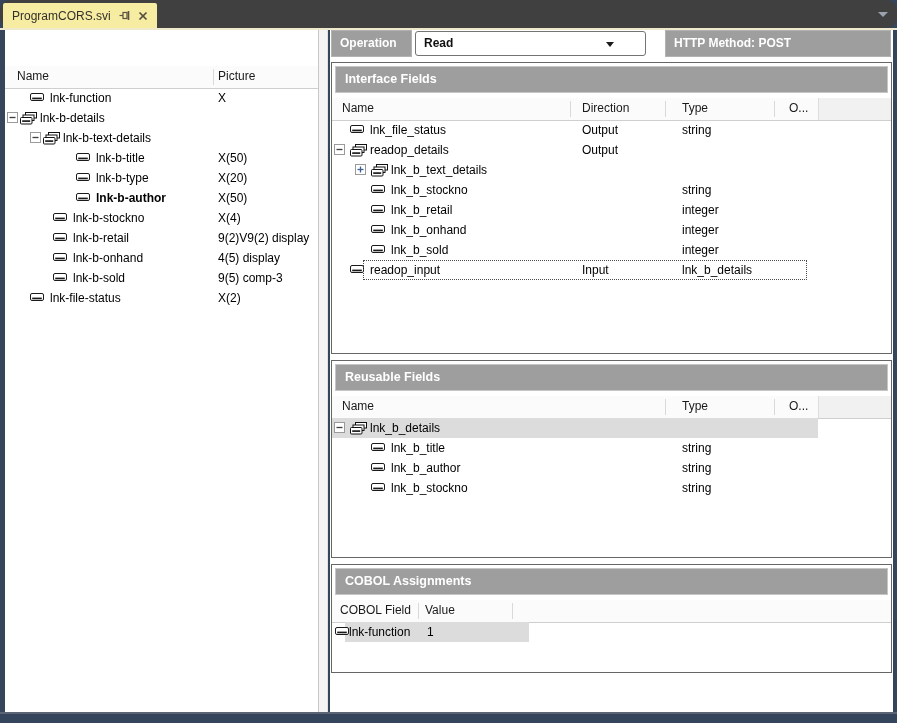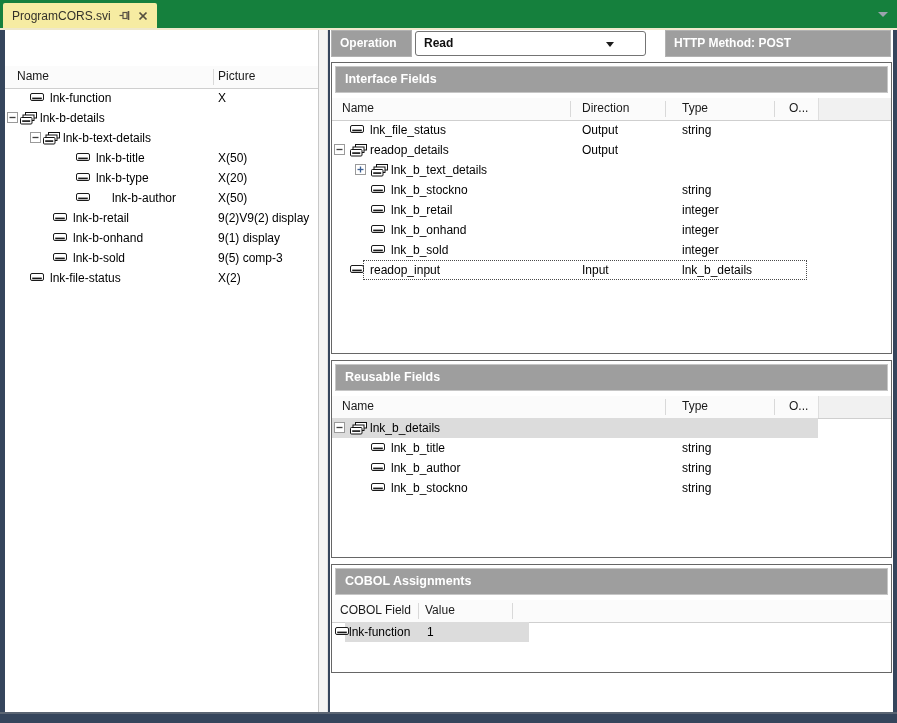--- a/index.html
+++ b/index.html
@@ -3,21 +3,21 @@
 <meta charset="utf-8">
 <style>
   html,body{margin:0;padding:0;}
   body{
     width:897px;height:723px;position:relative;overflow:hidden;
     background:#35455c;
     font-family:"Liberation Sans", sans-serif;
     font-size:12px;color:#000;
   }
   
-  .tabstrip{position:absolute;left:0;top:0;width:897px;height:28px;background:#15803d;}
+  .tabstrip{position:absolute;left:0;top:0;width:897px;height:28px;background:#404040;border-radius:11px;}
   .tab{
     position:absolute;left:3px;top:3px;height:25px;background:#f6eca2;
     display:flex;align-items:center;padding:0 9px;gap:8px;
     border-top-left-radius:2px;border-top-right-radius:2px;
   }
   .tab-title{color:#33312a;font-size:12px;}
   .tab .ico{display:inline-flex;align-items:center;}
   .chevron{
     position:absolute;right:9px;top:12px;width:0;height:0;
     border-left:5px solid transparent;border-right:5px solid transparent;
@@ -168,38 +168,46 @@
               <rect x="2.2" y="4.6" width="9.6" height="1.7" fill="#1a1a1a"></rect>
             </svg></span>
           <span class="cell" style="left: 91px;">lnk-b-type</span>
           <span class="cell" style="left: 213px; text-align: center;">X(20)</span>
         </div>
         <div class="trow">
           <span class="ticon" style="left:71px"><svg width="14" height="9" viewBox="0 0 14 9">
               <rect x="0.5" y="0.5" width="13" height="7" rx="1.5" fill="#fff" stroke="#1a1a1a"></rect>
               <rect x="2.2" y="4.6" width="9.6" height="1.7" fill="#1a1a1a"></rect>
             </svg></span>
-          <span class="cell" style="left: 107px;">lnk-b-author</span>
+          <span class="cell" style="left: 91px; font-weight: bold;">lnk-b-author</span>
           <span class="cell" style="left: 213px;">X(50)</span>
+        </div>
+        <div class="trow">
+          <span class="ticon" style="left:48px"><svg width="14" height="9" viewBox="0 0 14 9">
+              <rect x="0.5" y="0.5" width="13" height="7" rx="1.5" fill="#fff" stroke="#1a1a1a"></rect>
+              <rect x="2.2" y="4.6" width="9.6" height="1.7" fill="#1a1a1a"></rect>
+            </svg></span>
+          <span class="cell" style="left: 68px;">lnk-b-stockno</span>
+          <span class="cell" style="left: 213px;">X(4)</span>
         </div>
         <div class="trow">
           <span class="ticon" style="left:48px"><svg width="14" height="9" viewBox="0 0 14 9">
               <rect x="0.5" y="0.5" width="13" height="7" rx="1.5" fill="#fff" stroke="#1a1a1a"></rect>
               <rect x="2.2" y="4.6" width="9.6" height="1.7" fill="#1a1a1a"></rect>
             </svg></span>
           <span class="cell" style="left: 68px;">lnk-b-retail</span>
           <span class="cell" style="left: 213px;">9(2)V9(2) display</span>
         </div>
         <div class="trow">
           <span class="ticon" style="left:48px"><svg width="14" height="9" viewBox="0 0 14 9">
               <rect x="0.5" y="0.5" width="13" height="7" rx="1.5" fill="#fff" stroke="#1a1a1a"></rect>
               <rect x="2.2" y="4.6" width="9.6" height="1.7" fill="#1a1a1a"></rect>
             </svg></span>
           <span class="cell" style="left: 68px;">lnk-b-onhand</span>
-          <span class="cell" style="left: 213px;">9(1) display</span>
+          <span class="cell" style="left: 213px;">4(5) display</span>
         </div>
         <div class="trow">
           <span class="ticon" style="left:48px"><svg width="14" height="9" viewBox="0 0 14 9">
               <rect x="0.5" y="0.5" width="13" height="7" rx="1.5" fill="#fff" stroke="#1a1a1a"></rect>
               <rect x="2.2" y="4.6" width="9.6" height="1.7" fill="#1a1a1a"></rect>
             </svg></span>
           <span class="cell" style="left: 68px;">lnk-b-sold</span>
           <span class="cell" style="left: 213px; text-align: right;">9(5) comp-3</span>
         </div>
         <div class="trow">

